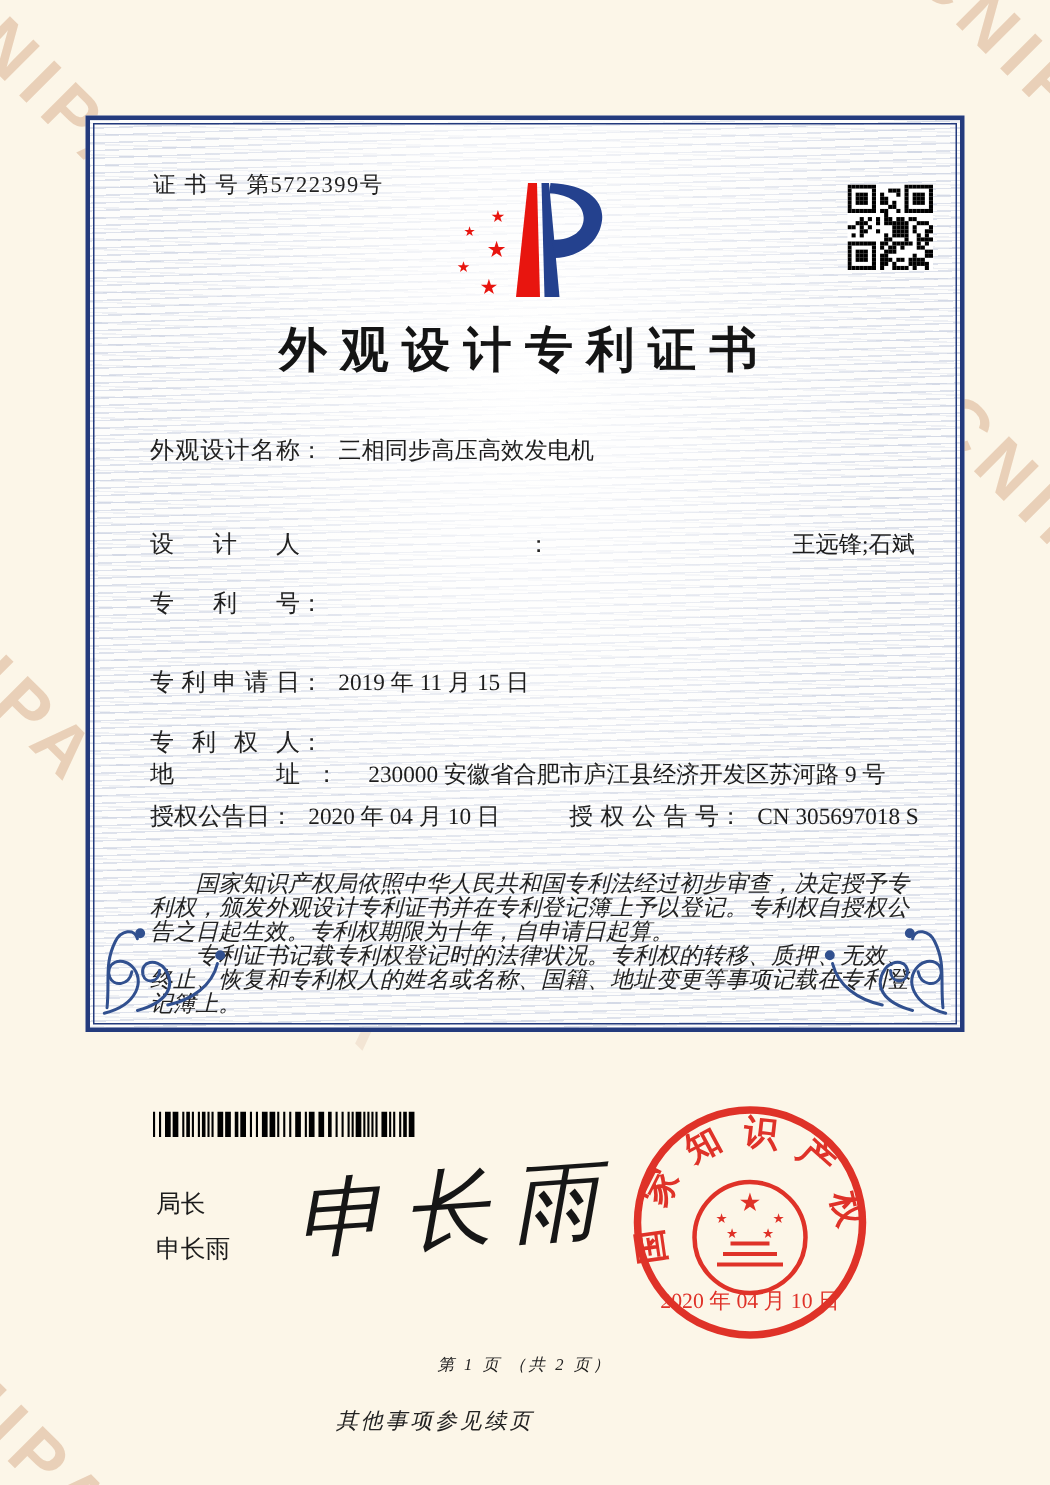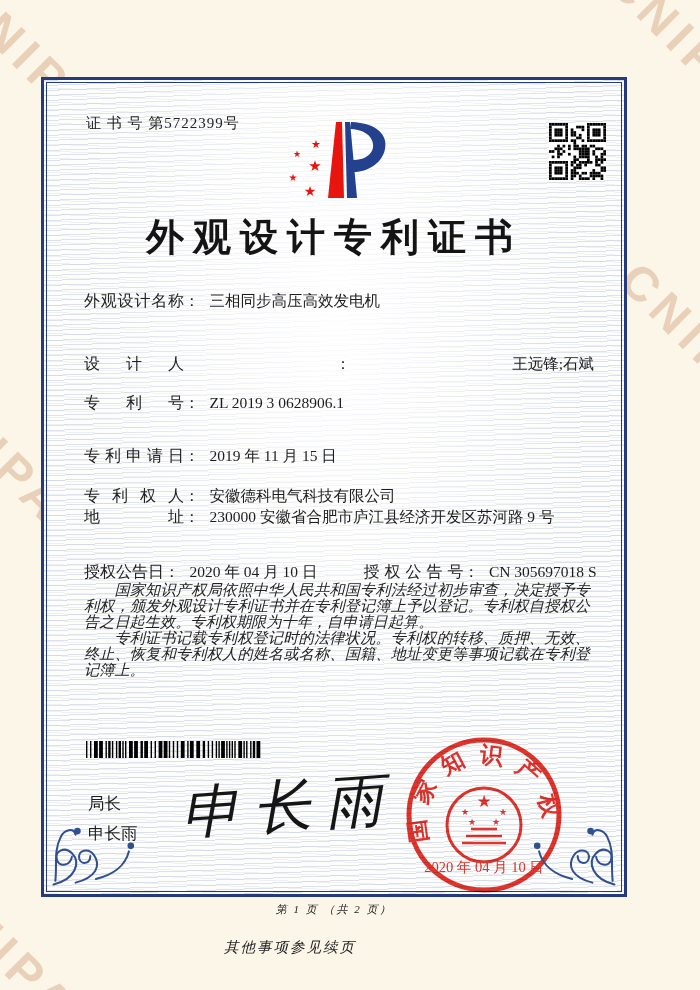--- a/index.html
+++ b/index.html
@@ -10,46 +10,46 @@
     color:#2f2f2f;
   }
   .wm{
     position:absolute;font-family:"Liberation Sans","DejaVu Sans",sans-serif;
     font-weight:bold;font-size:48px;letter-spacing:7px;
     transform:rotate(45deg);transform-origin:left top;
     color:rgba(206,153,112,0.40);pointer-events:none;white-space:nowrap;
   }
   .wm.inner{color:rgba(214,170,140,0.22);}
   .cert-panel{
-    position:absolute;left:41px;top:77px;width:586px;height:820px;
+    position:absolute;left:57px;top:77px;width:586px;height:611px;
     border:3px solid #243b7d;box-sizing:border-box;
     background:
       radial-gradient(ellipse at 50% 28%, rgba(255,255,255,0.95), rgba(255,255,255,0) 62%),
       repeating-linear-gradient(178deg, rgba(170,181,208,0.38) 0 1px, rgba(255,255,255,0) 1px 5px),
       repeating-linear-gradient(2deg, rgba(170,181,208,0.18) 0 1px, rgba(255,255,255,0) 1px 7px),
       #fdfdfc;
   }
   .cert-panel::before{
     content:"";position:absolute;inset:2px;border:1px solid #243b7d;pointer-events:none;
   }
   .cert-no{position:absolute;left:42px;top:34px;font-size:15px;letter-spacing:1px;color:#222;}
   .logo{position:absolute;left:228px;top:30px;width:118px;height:94px;}
   .qr{position:absolute;left:505px;top:43px;width:57px;height:57px;background:#fff;}
   .title{
     position:absolute;left:0;top:132px;width:100%;text-align:center;
-    font-size:38px;font-weight:bold;letter-spacing:9px;color:#141414;
+    font-size:32px;font-weight:bold;letter-spacing:9px;color:#141414;
   }
   .fields{position:absolute;left:40px;top:210px;width:510px;font-size:15.5px;}
   .frow{display:flex;line-height:21px;white-space:nowrap;}
   .frow:nth-child(1){margin-bottom:42px;}
   .frow:nth-child(2){margin-bottom:18px;justify-content:space-between;}
   .frow:nth-child(3){margin-bottom:32px;}
   .frow:nth-child(4){margin-bottom:19px;}
   .frow:nth-child(5){}
-  .frow:nth-child(6){margin-bottom:34px;}
+  .frow:nth-child(6){margin-bottom:7px;gap:10px;}
   .flabel{
     display:inline-block;width:100px;font-size:16px;color:#222;
     text-align:justify;text-align-last:justify;
   }
   .fcolon{margin-right:10px;color:#222;}
   .fvalue{color:#1d1d1d;}
   .pair2{margin-left:46px;display:flex;}
   .paras{
     position:absolute;left:40px;top:502px;width:506px;
     font-size:15.2px;line-height:16px;text-align:justify;
@@ -343,31 +343,29 @@
       <span class="fvalue">三相同步高压高效发电机</span>
     </div>
     <div class="frow">
       <span class="flabel">设计人</span>
         <span class="fcolon">：</span>
       <span class="fvalue">王远锋;石斌</span>
     </div>
     <div class="frow">
       <span class="flabel">专利号</span>
         <span class="fcolon">：</span>
-      <span class="fvalue">ZL 2019 3 0628906.1</span>
     </div>
     <div class="frow">
       <span class="flabel">专利申请日</span>
         <span class="fcolon">：</span>
       <span class="fvalue">2019 年 11 月 15 日</span>
     </div>
     <div class="frow">
       <span class="flabel">专利权人</span>
         <span class="fcolon">：</span>
-      <span class="fvalue">安徽德科电气科技有限公司</span>
     </div>
     <div class="frow">
       <span class="flabel">地址</span>
         <span class="fcolon">：</span>
       <span class="fvalue">230000  安徽省合肥市庐江县经济开发区苏河路 9 号</span>
     </div>
     <div class="frow">
       <span class="flabel">授权公告日</span>
         <span class="fcolon">：</span>
       <span class="fvalue">2020 年 04 月 10 日</span>

